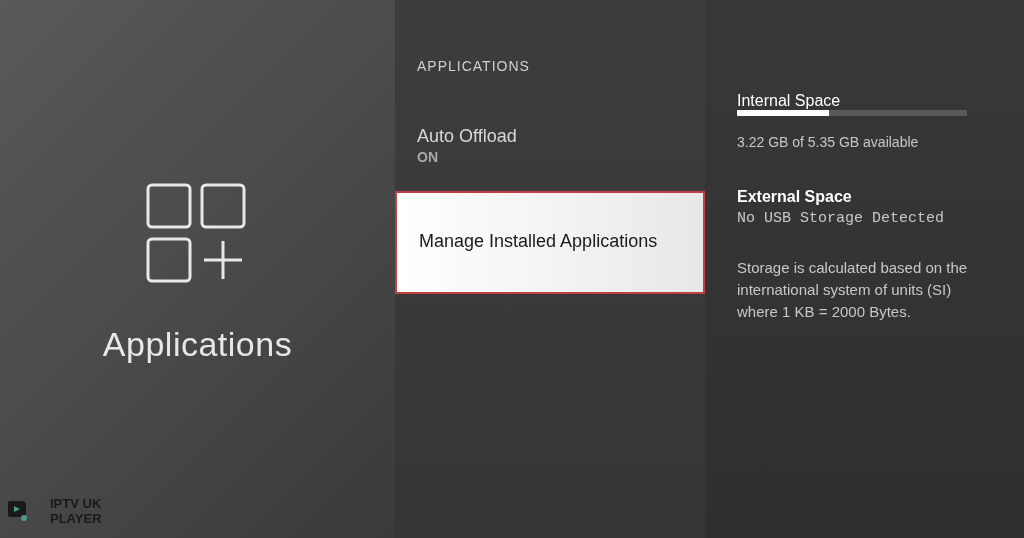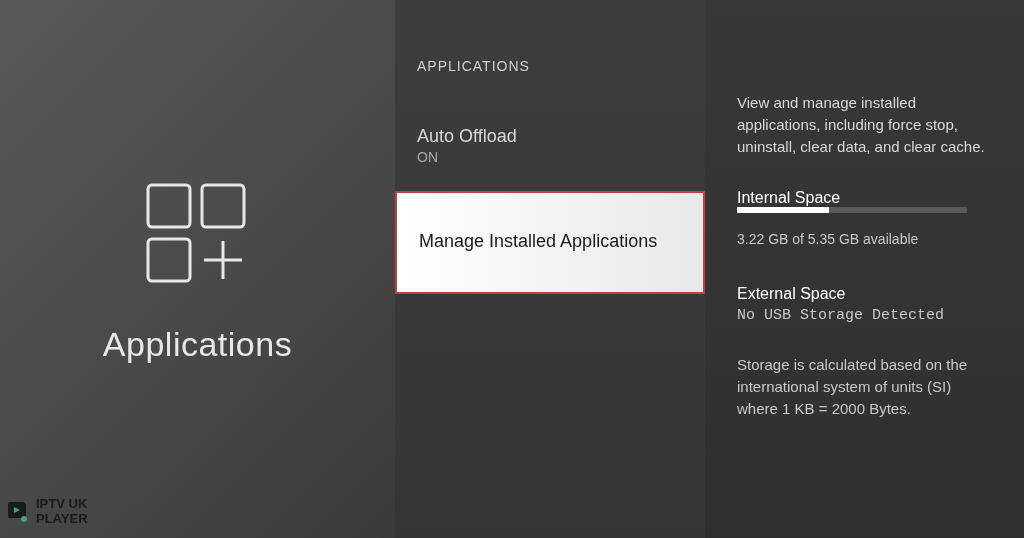--- a/index.html
+++ b/index.html
@@ -60,21 +60,21 @@
     }
     .menu-item-title {
       color: #d8d8d8;
       font-size: 18px;
       font-weight: 400;
       margin-bottom: 2px;
     }
     .menu-item-subtitle {
       color: #a8a8a8;
       font-size: 14px;
-      font-weight: 400;
+      font-weight: 700;
     }
     .menu-item.selected {
       background: linear-gradient(to right, #ffffff 0%, #e8e8e8 100%);
       border: 2px solid #c04040;
       padding: 38px 22px;
       margin-top: 14px;
     }
     .menu-item.selected .menu-item-title {
       color: #1a1a1a;
       font-size: 18px;
@@ -111,41 +111,41 @@
       width: 40%;
     }
     .space-value {
       color: #c8c8c8;
       font-size: 14px;
       margin-bottom: 38px;
     }
     .external-space-label {
       color: #ffffff;
       font-size: 16px;
-      font-weight: 400;
+      font-weight: 700;
       margin-bottom: 4px;
     }
     .external-space-value {
       color: #c8c8c8;
       font-size: 15px;
       margin-bottom: 30px;
       font-family: Liberation Mono, monospace;
     }
     .storage-note {
       color: #c8c8c8;
       font-size: 15px;
       line-height: 1.45;
     }
     .watermark {
       position: absolute;
       bottom: 12px;
       left: 4px;
       display: flex;
-      align-items: flex-end;
-      gap: 4px;
+      align-items: flex-start;
+      gap: 18px;
     }
     .watermark-text {
       color: #1a1a1a;
       font-size: 13px;
       font-weight: 700;
       line-height: 1.1;
     }
   </style>
 </head>
 <body>
@@ -183,21 +183,20 @@
       <div class="menu-item-title">Auto Offload</div>
       <div class="menu-item-subtitle">ON</div>
     </div>
 
     <div class="menu-item selected">
       <div class="menu-item-title">Manage Installed Applications</div>
     </div>
   </div>
 
   <div class="right-panel">
-    <div class="description">View and manage installed applications, including force stop, uninstall, clear data, and clear cache.</div>
 
     <div class="space-label">Internal Space</div>
     <div class="progress-bar">
       <div class="progress-fill"></div>
     </div>
     <div class="space-value">3.22 GB of 5.35 GB available</div>
 
     <div class="external-space-label">External Space</div>
     <div class="external-space-value">No USB Storage Detected</div>
 

